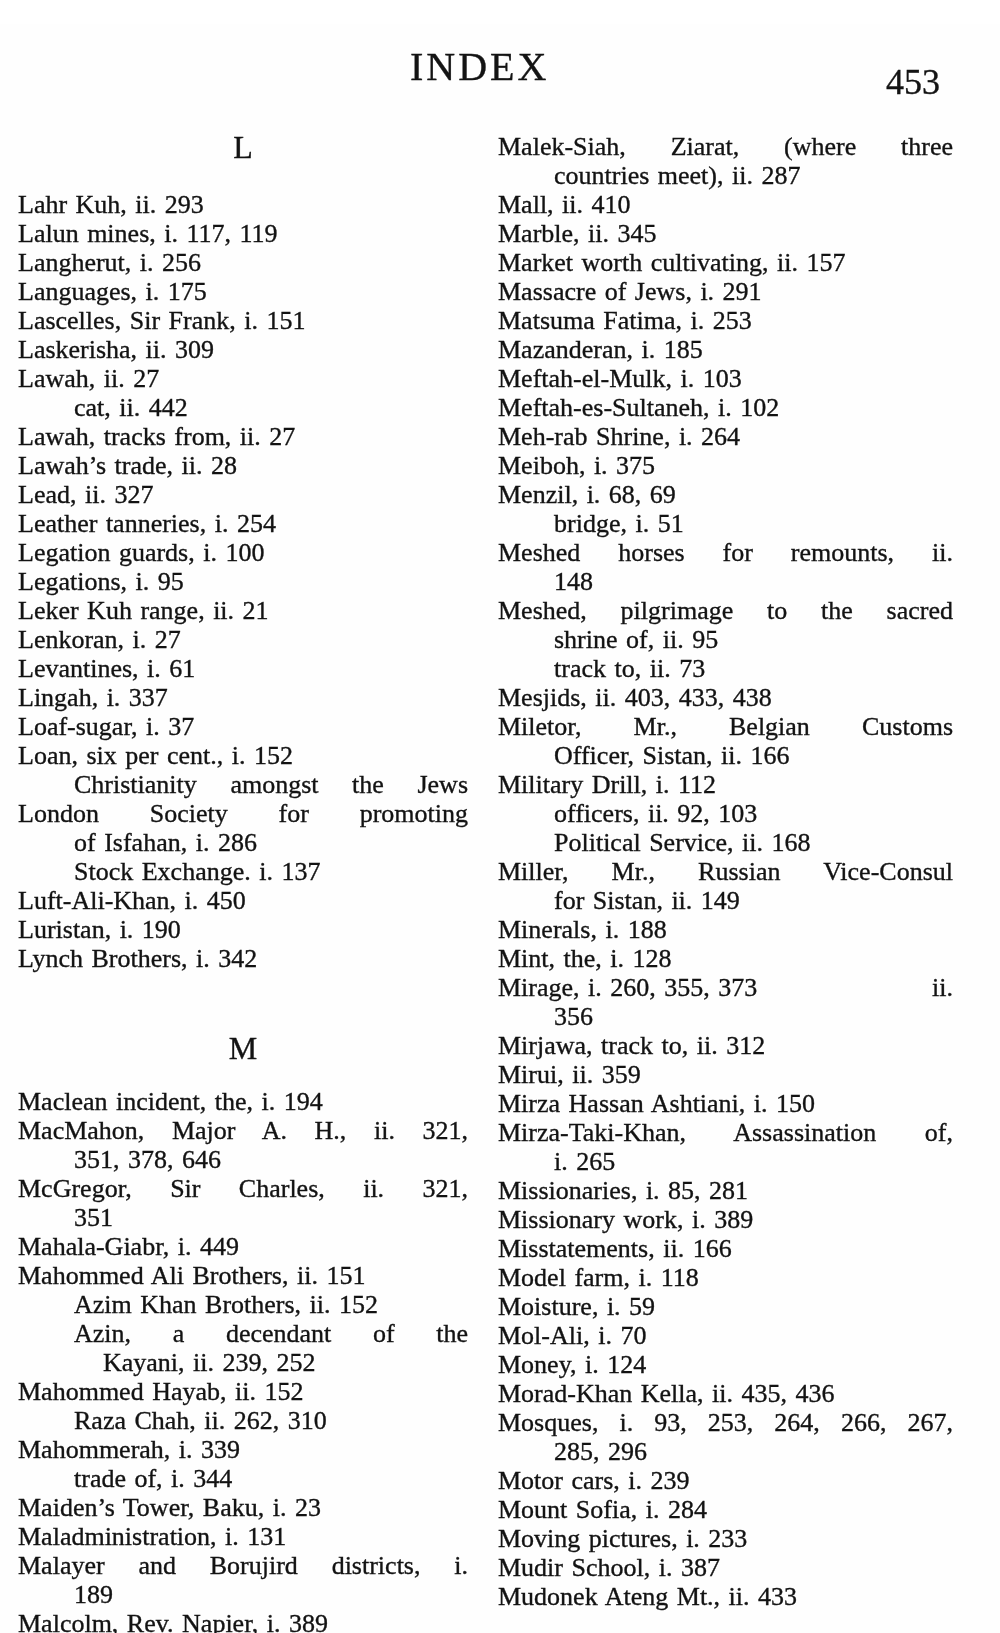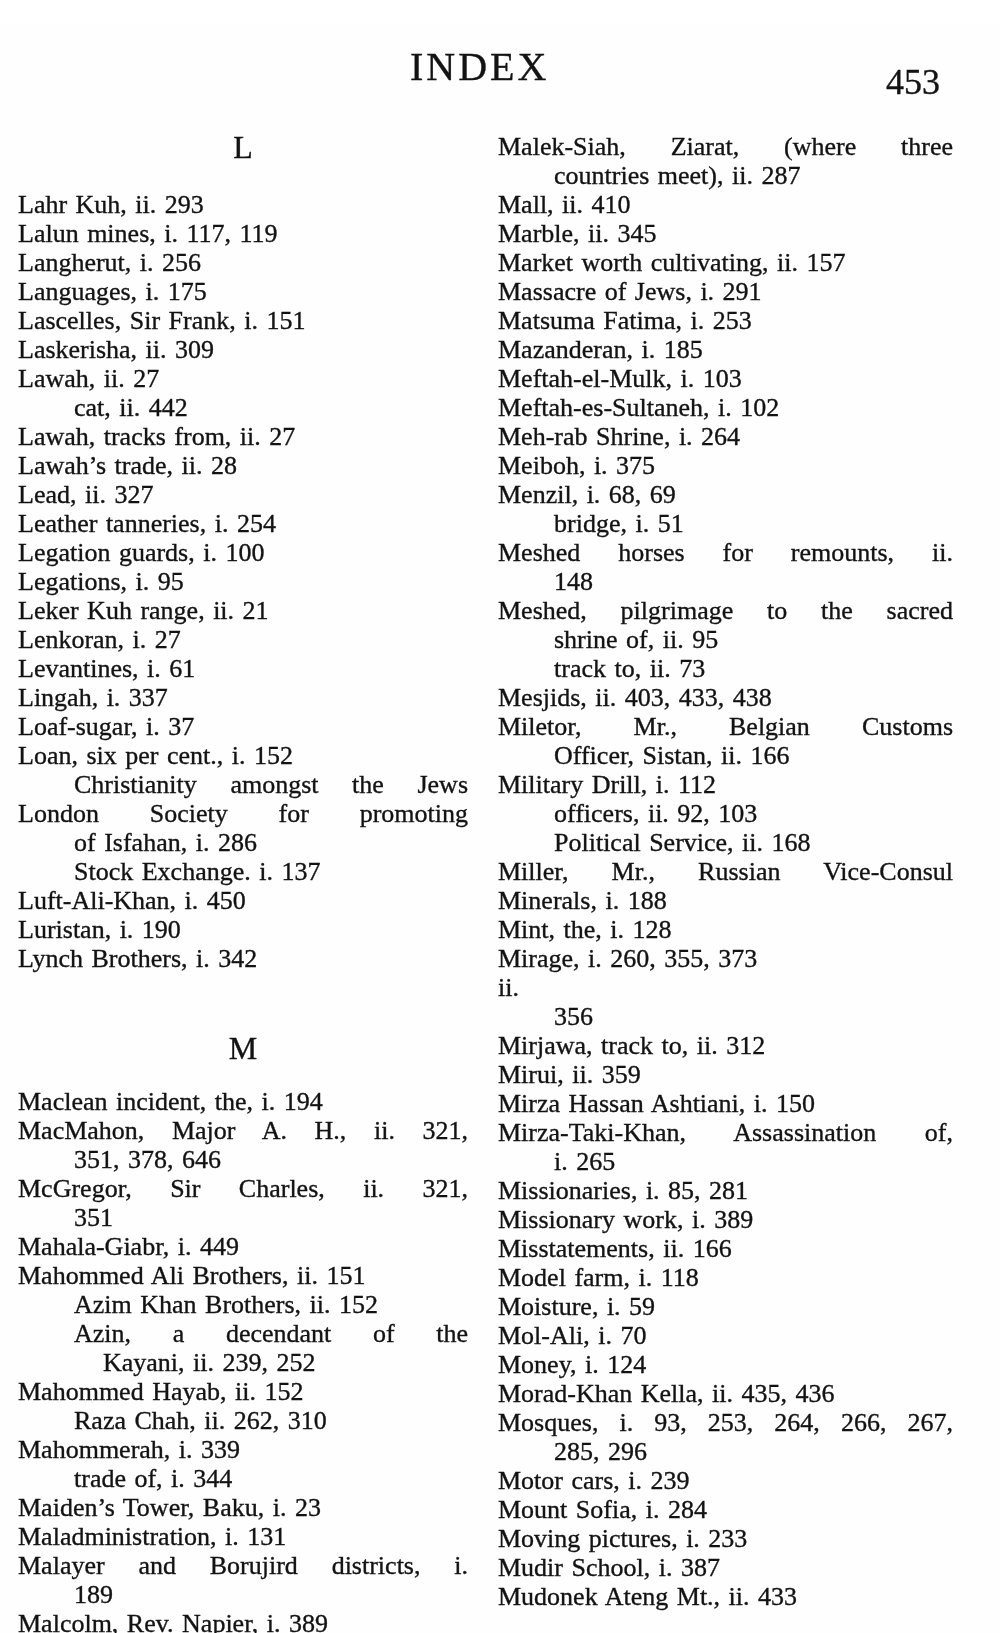--- a/index.html
+++ b/index.html
@@ -70,21 +70,20 @@
   .line.ind1 { padding-left: 56px; }
   .line.ind2 { padding-left: 85px; }
   .line.just {
     white-space: normal;
     text-align: justify;
     text-align-last: justify;
   }
   .line.split {
     display: flex;
     justify-content: space-between;
-    flex-direction: column;
   }
 </style>
 </head>
 <body>
 
 <div id="page">
   <div class="page-title">INDEX</div>
   <div class="page-number">453</div>
   <div class="col col-left">
       <div class="sec-header sec-l">L</div>
@@ -156,20 +155,21 @@
       <div class="line ind0 just">Meshed, pilgrimage to the sacred</div>
       <div class="line ind1">shrine of, ii. 95</div>
       <div class="line ind1">track to, ii. 73</div>
       <div class="line ind0">Mesjids, ii. 403, 433, 438</div>
       <div class="line ind0 just">Miletor, Mr., Belgian Customs</div>
       <div class="line ind1">Officer, Sistan, ii. 166</div>
       <div class="line ind0">Military Drill, i. 112</div>
       <div class="line ind1">officers, ii. 92, 103</div>
       <div class="line ind1">Political Service, ii. 168</div>
       <div class="line ind0 just">Miller, Mr., Russian Vice-Consul</div>
+      <div class="line ind1">for Sistan, ii. 149</div>
       <div class="line ind0">Minerals, i. 188</div>
       <div class="line ind0">Mint, the, i. 128</div>
       <div class="line ind0 split">
         <span>Mirage, i. 260, 355, 373</span>
         <span>ii.</span>
       </div>
       <div class="line ind1">356</div>
       <div class="line ind0">Mirjawa, track to, ii. 312</div>
       <div class="line ind0">Mirui, ii. 359</div>
       <div class="line ind0">Mirza Hassan Ashtiani, i. 150</div>

